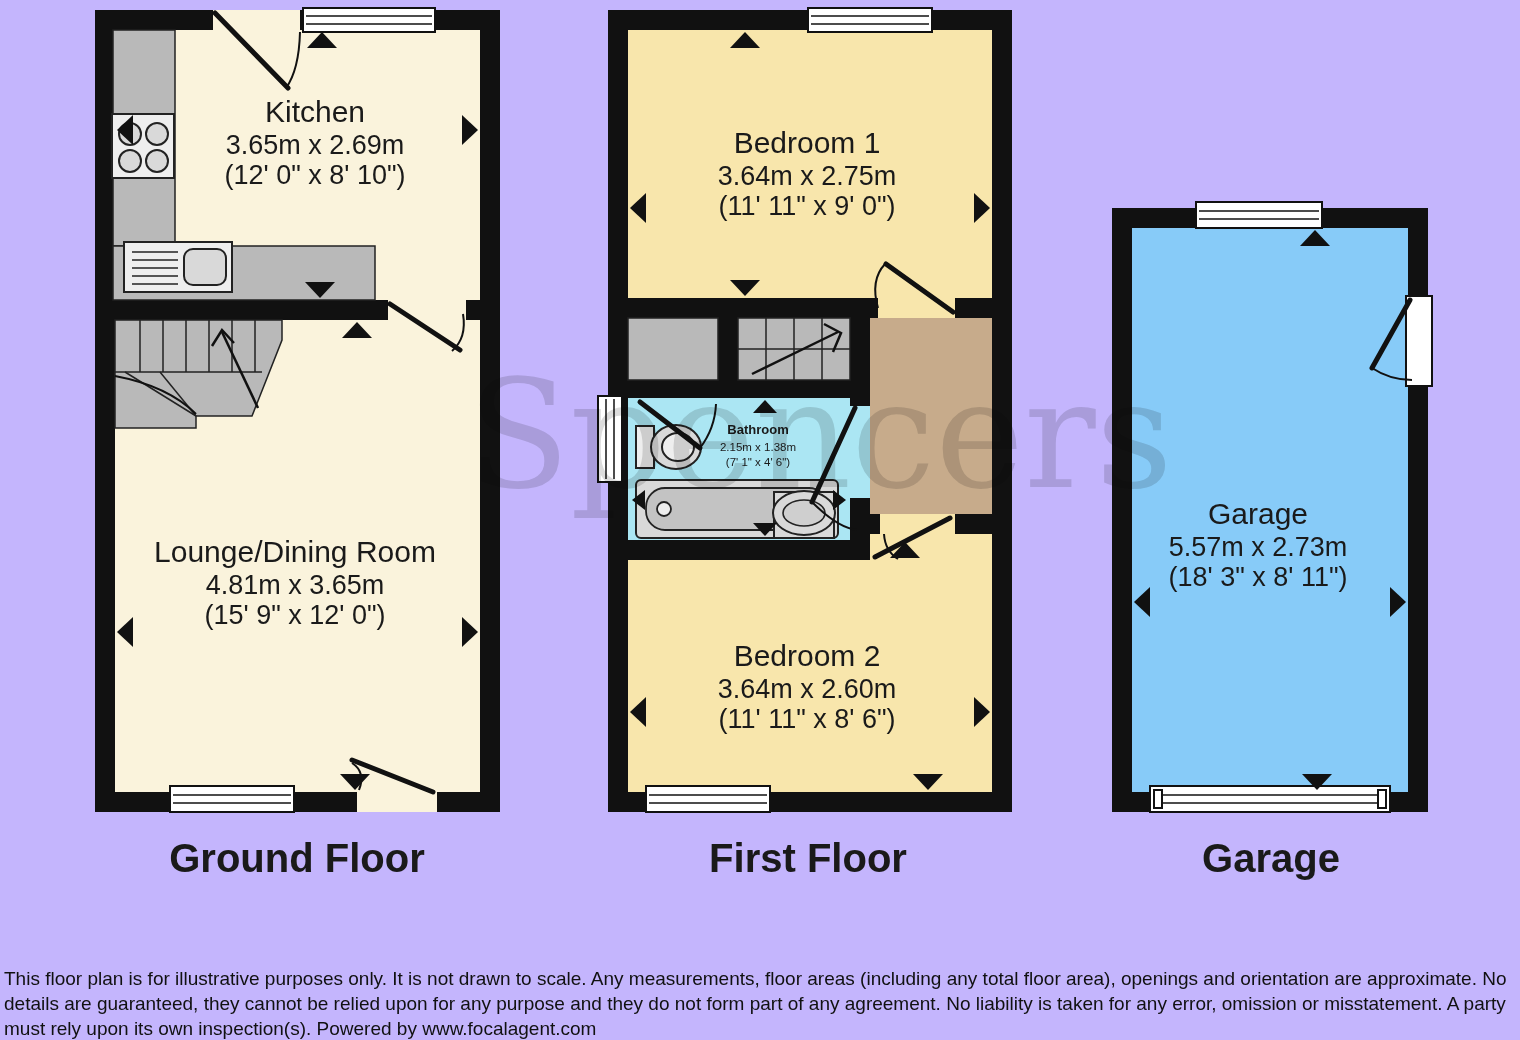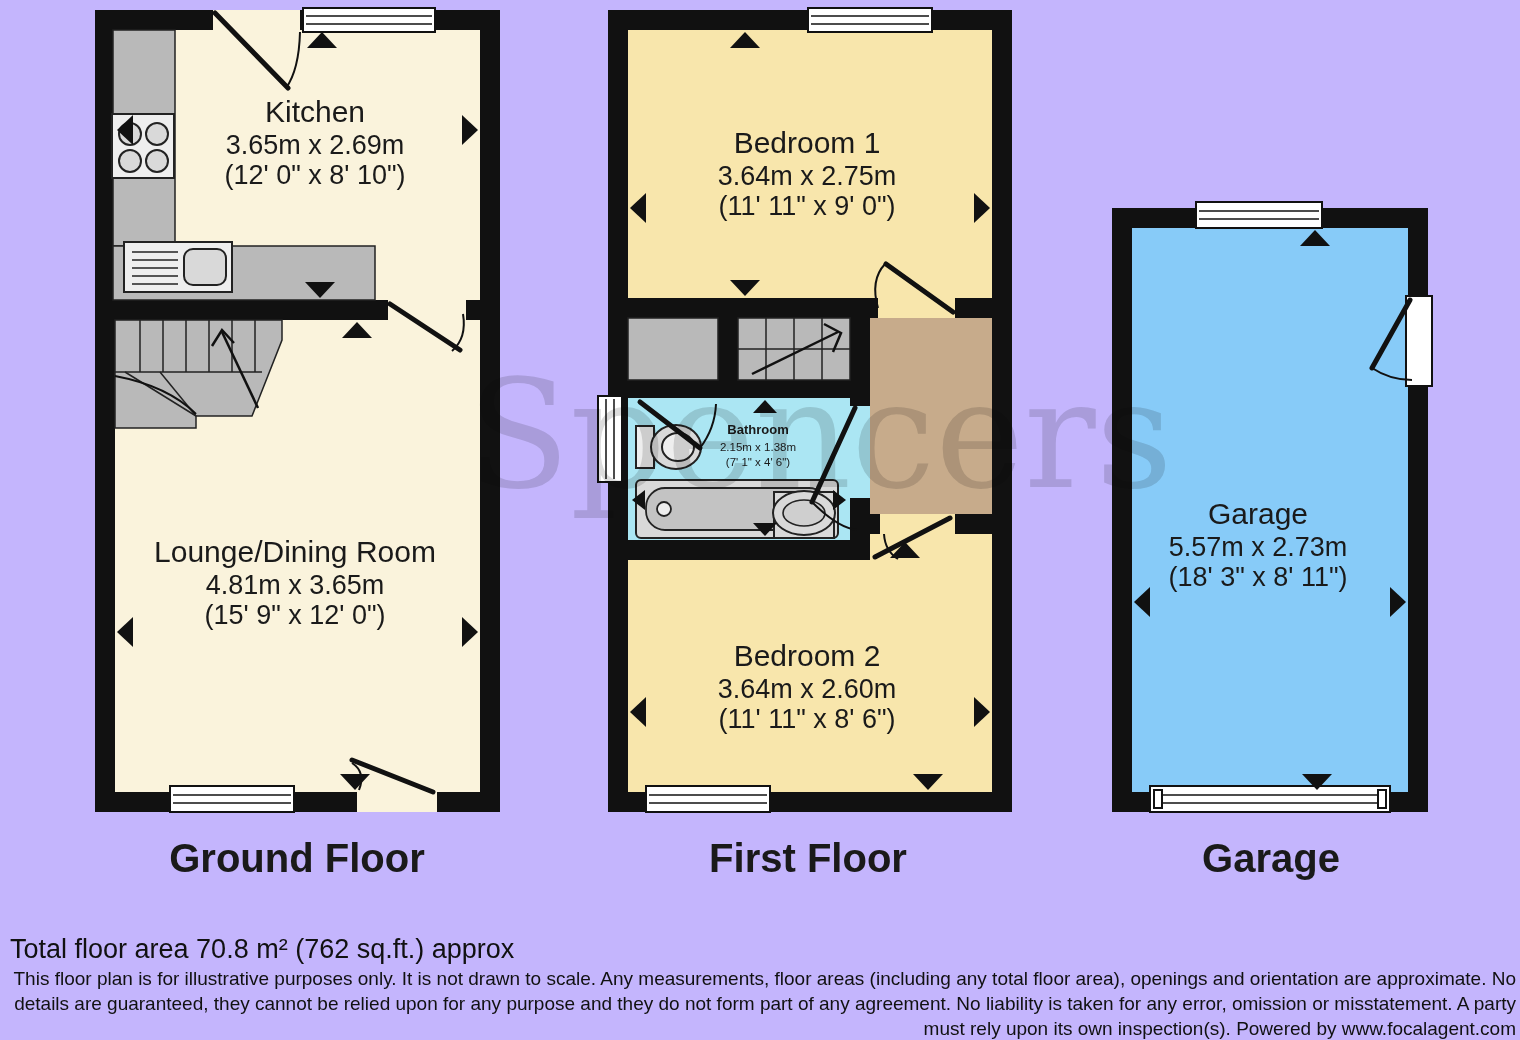--- a/index.html
+++ b/index.html
@@ -7,21 +7,21 @@
         font-family:"Liberation Sans",sans-serif;color:#111;}
   svg text{font-family:"Liberation Sans",sans-serif;fill:#1a1a1a;}
   .room-name{font-size:30px;}
   .room-dim{font-size:27px;}
   .room-name-sm{font-size:13px;font-weight:bold;}
   .room-dim-sm{font-size:11.5px;}
   .floor-title{font-size:40px;font-weight:bold;}
   .watermark-text{font-family:"DejaVu Serif",serif;font-size:150px;fill:#8a8a8a;opacity:.30;
                   mix-blend-mode:multiply;}
   .footer-total{position:absolute;left:10px;top:934px;font-size:27px;}
-  .footer-disclaimer{position:absolute;left:0;top:966px;width:1520px;text-align:right;
+  .footer-disclaimer{position:absolute;left:0;top:966px;width:1520px;text-align:left;
                      font-size:19px;line-height:25px;padding:0 4px;box-sizing:border-box;}
   .wall{fill:#111111;}
   .cream{fill:#FAF3DC;} .yellow{fill:#F8E6AC;} .cyan{fill:#ABE6F3;}
   .brown{fill:#C7AB8B;} .blue{fill:#87CBF8;} .gray{fill:#B9B9B9;stroke:#222;stroke-width:1.5;}
   .win{fill:#ffffff;stroke:#111;stroke-width:2;}
   .winline{stroke:#111;stroke-width:1.5;}
   .leaf{stroke:#111;stroke-width:5;stroke-linecap:round;}
   .arc{stroke:#111;stroke-width:2;fill:none;}
   .tri{fill:#111;}
   .tread{stroke:#222;stroke-width:1.5;}
@@ -258,15 +258,14 @@
 
     <text class="room-name" text-anchor="middle" x="1258" y="524">Garage</text>
     <text class="room-dim" text-anchor="middle" x="1258" y="556">5.57m x 2.73m</text>
     <text class="room-dim" text-anchor="middle" x="1258" y="586">(18' 3" x 8' 11")</text>
     <text class="floor-title" text-anchor="middle" x="1271" y="872">Garage</text>
   </g>
 
   <text class="watermark-text" text-anchor="middle" x="820" y="487">Spencers</text>
 </svg>
 
-<div class="footer-total">Total floor area 70.8 m² (762 sq.ft.) approx</div>
 <div class="footer-disclaimer">This floor plan is for illustrative purposes only. It is not drawn to scale. Any measurements, floor areas (including any total floor area), openings and orientation are approximate. No details are guaranteed, they cannot be relied upon for any purpose and they do not form part of any agreement. No liability is taken for any error, omission or misstatement. A party must rely upon its own inspection(s). Powered by www.focalagent.com</div>
 </div>
 
 </body></html>

